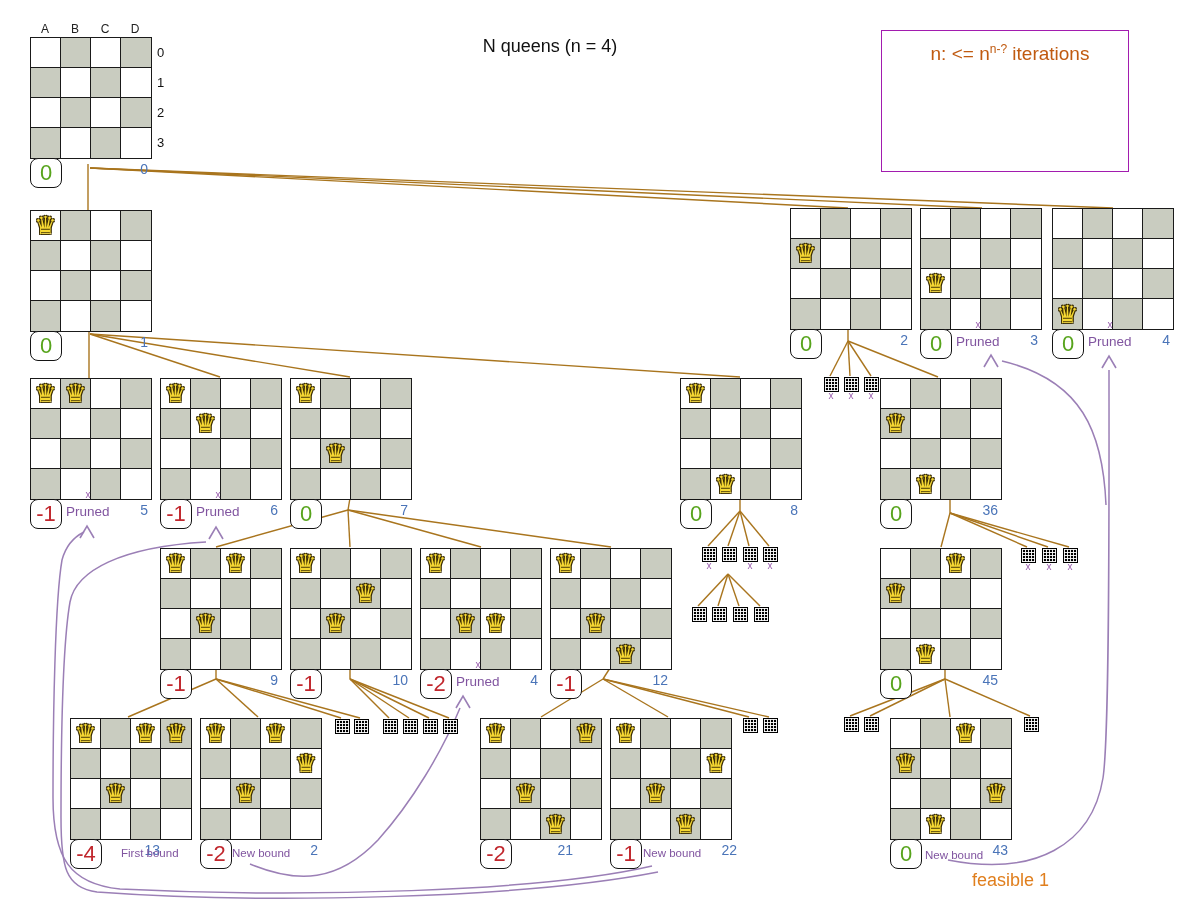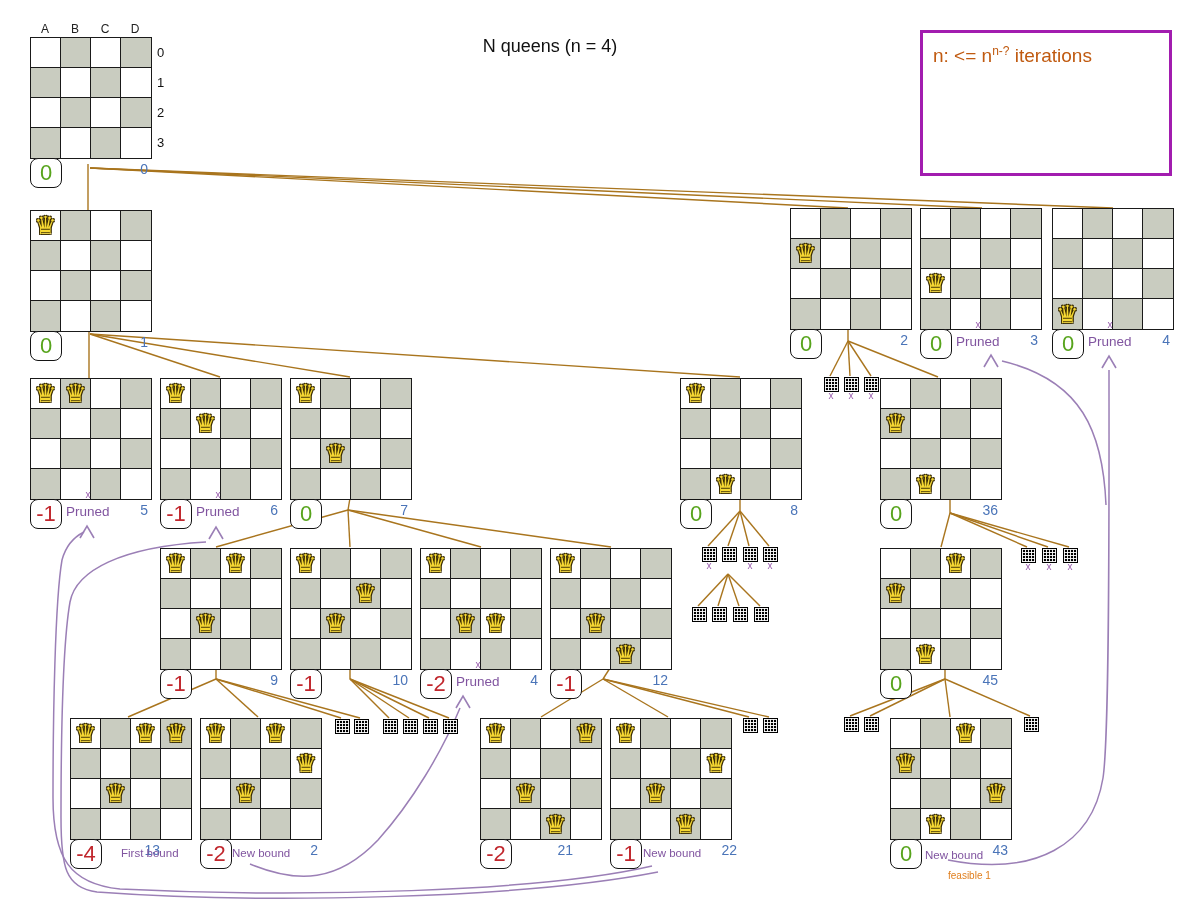--- a/index.html
+++ b/index.html
@@ -4,22 +4,22 @@
 <style>
   html,body{margin:0;padding:0;background:#fff;}
   #stage{position:relative;width:1200px;height:900px;background:#fff;
          font-family:"Liberation Sans",sans-serif;overflow:hidden;}
   #wires{position:absolute;left:0;top:0;width:1200px;height:900px;}
 
   #title-block{position:absolute;left:250px;top:26px;width:600px;text-align:center;}
   .title-line{font-size:38px;line-height:47px;color:#111;font-weight:400;}
   .subtitle{font-size:18px;color:#111;margin-top:10px;}
 
-  #note-box{position:absolute;left:920px;top:30px;width:246px;height:140px;
-            border:3px solid #a21caf;color:#c05a10;font-size:19px;}
+  #note-box{position:absolute;left:881px;top:30px;width:246px;height:140px;
+            border:1px solid #a21caf;color:#c05a10;font-size:19px;text-align:center;}
   #note-box .inner{padding:11px 0 0 10px;}
   #note-box sup{font-size:12px;}
 
   .board{position:absolute;display:grid;grid-template-columns:repeat(4,30px);
          grid-template-rows:repeat(4,30px);border:1.5px solid #1a1a1a;background:#fff;}
   .cell{position:relative;border-right:1px solid #1a1a1a;border-bottom:1px solid #1a1a1a;background:#fff;}
   .cell:nth-child(4n){border-right:none;}
   .cell:nth-last-child(-n+4){border-bottom:none;}
   .cell.dark{background:#c9ccc0;}
   .queen{position:absolute;left:0;top:0;right:0;bottom:0;display:flex;align-items:center;
@@ -28,21 +28,21 @@
 
   .badge{position:absolute;min-width:22px;height:28px;padding:0 4px;border:1.6px solid #141414;
          border-radius:8px;background:#fff;display:flex;align-items:center;justify-content:center;
          font-size:22px;z-index:3;}
   .badge.green{color:#57a41c;}
   .badge.red{color:#c1272d;}
 
   .nid{position:absolute;width:30px;text-align:right;font-size:14px;color:#4a74b8;z-index:3;}
   .plabel{position:absolute;font-size:13.5px;color:#8155a0;z-index:3;white-space:nowrap;}
   .plabel.small{font-size:11.5px;}
-  .feas{position:absolute;font-size:10px;color:#e07f1e;z-index:3;white-space:nowrap;}
+  .feas{position:absolute;font-size:18px;color:#e07f1e;z-index:3;white-space:nowrap;margin-left:24px;}
   .xmark{position:absolute;width:10px;text-align:center;font-size:10px;color:#9a5fae;z-index:3;line-height:10px;}
 
   .mini{position:absolute;width:13px;height:13px;background-color:#000;border:1px solid #000;z-index:2;
         background-image:repeating-linear-gradient(90deg,rgba(255,255,255,.9) 0 1px,transparent 1px 3px),
                          repeating-linear-gradient(0deg,rgba(255,255,255,.9) 0 1px,transparent 1px 3px);}
 
   .colhdr{position:absolute;width:12px;text-align:center;font-size:12px;color:#222;}
   .rowhdr{position:absolute;font-size:13px;color:#111;}
 </style>
 </head>

